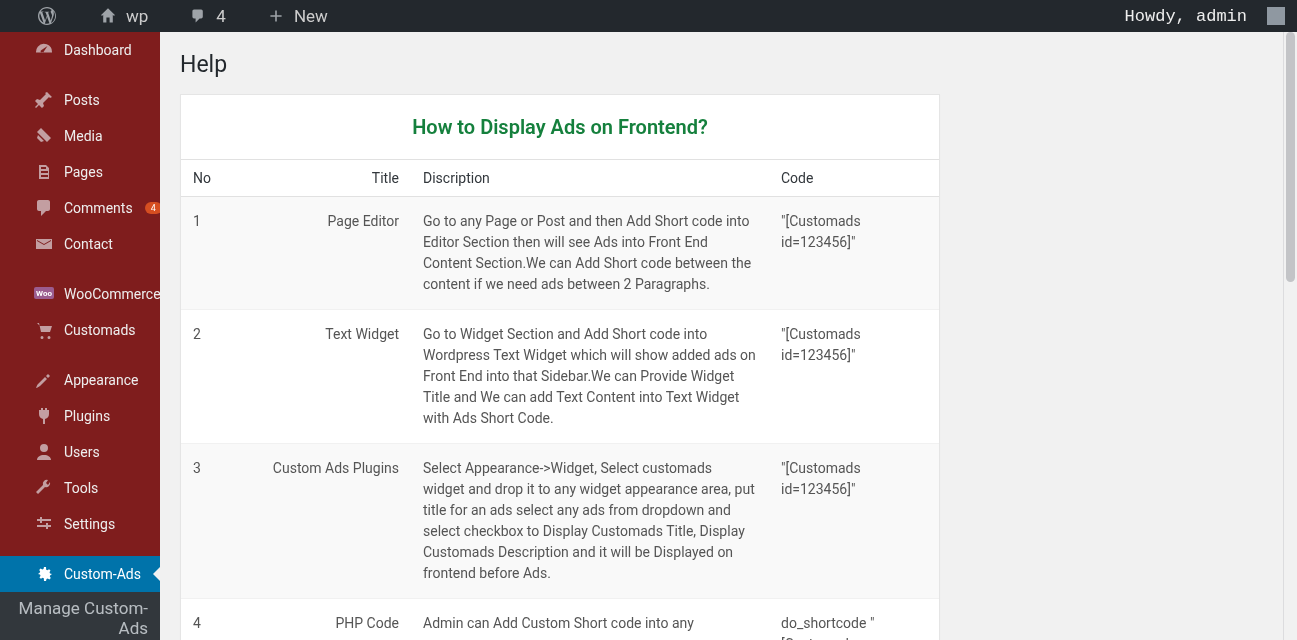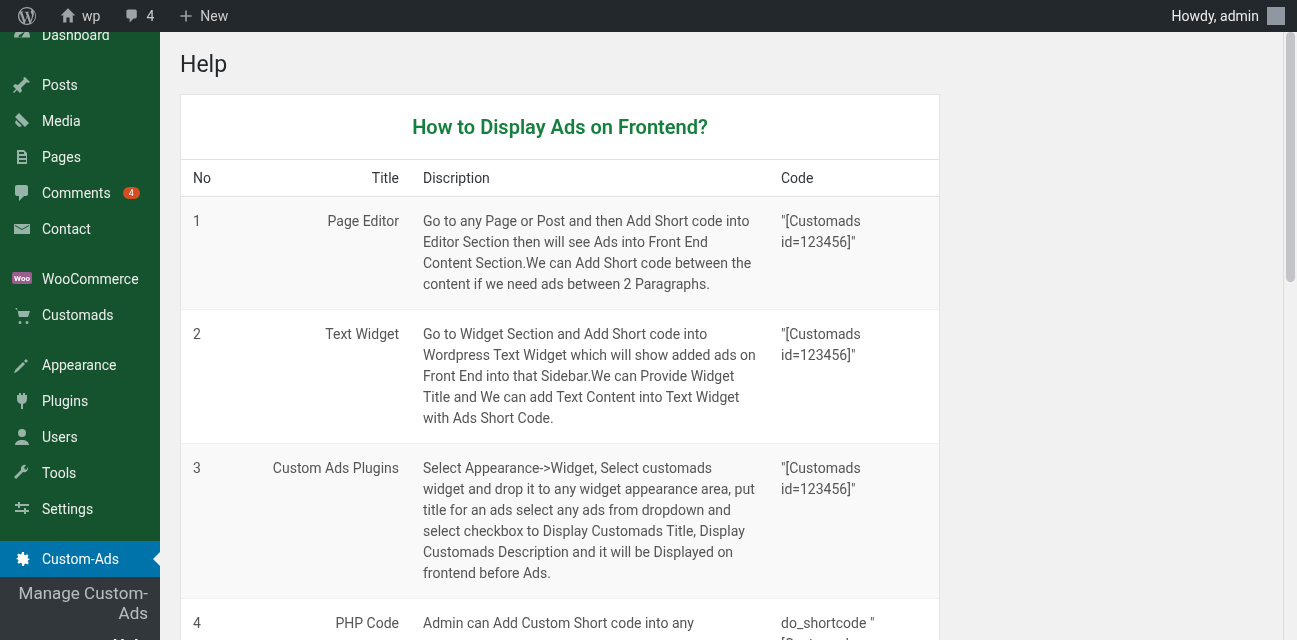--- a/index.html
+++ b/index.html
@@ -1,31 +1,31 @@
 <!DOCTYPE html>
 <html><head>
 <meta charset="utf-8">
 <style>
 * { margin: 0; padding: 0; box-sizing: border-box; }
 body { font-family: -apple-system, BlinkMacSystemFont, "Segoe UI", Roboto, "Helvetica Neue", Arial, sans-serif; font-size: 13px; background: #f1f1f1; color: #444; }
 
 
-.admin-bar { position: fixed; top: 0; left: 0; right: 0; height: 32px; background: #23282d; color: #eee; display: flex; align-items: center; padding: 0 8px; font-size: 14px; z-index: 100; }
+.admin-bar { position: fixed; top: 0; left: 0; right: 0; height: 32px; background: #23282d; color: #eee; display: flex; align-items: center; padding: 0 8px; font-size: 17px; z-index: 100; }
 .admin-bar-left { display: flex; align-items: center; gap: 4px; }
 .admin-bar-item { display: flex; align-items: center; gap: 6px; padding: 0 8px; height: 32px; color: #ccc; cursor: pointer; }
-.admin-bar-right { margin-left: auto; display: flex; align-items: center; gap: 8px; padding-right: 4px; }
+.admin-bar-right { margin-left: auto; display: flex; align-items: center; gap: 20px; padding-right: 4px; font-family: Liberation Mono, monospace; }
 .avatar-placeholder { width: 18px; height: 18px; background: #8f98a1; display: inline-block; }
 
 
-.sidebar { position: fixed; top: 17px; left: 0; width: 160px; bottom: 0; background: #14532d; color: #eee; overflow-y: auto; }
+.sidebar { position: fixed; top: 32px; left: 0; width: 160px; bottom: 0; background: #7f1d1d; color: #eee; overflow-y: auto; }
 .menu-item { display: flex; align-items: center; gap: 10px; padding: 8px 12px; color: #eee; font-size: 14px; cursor: pointer; }
 .menu-item.active { background: #0073aa; color: #fff; position: relative; }
 .menu-item.active::after { content: ""; position: absolute; right: -1px; top: 50%; margin-top: -8px; border: 8px solid transparent; border-right-color: #f1f1f1; }
 .menu-separator { height: 14px; }
-.menu-icon { width: 20px; height: 20px; display: flex; align-items: center; justify-content: flex-end; color: rgba(240,245,250,.6); flex-shrink: 0; }
+.menu-icon { width: 20px; height: 20px; display: flex; align-items: center; justify-content: flex-start; color: rgba(240,245,250,.6); flex-shrink: 0; margin-left: 22px; }
 .menu-item.active .menu-icon { color: #fff; }
 .menu-badge { background: #d54e21; color: #fff; border-radius: 10px; font-size: 9px; padding: 1px 6px; margin-left: 2px; display: inline-block; }
 .submenu { background: #32373c; }
 .submenu-item { padding: 6px 12px 6px 14px; font-size: 17px; color: rgba(240,245,250,.7); cursor: pointer; text-align: right; }
 .submenu-item.active { color: #fff; font-weight: 600; }
 
 
 .content { margin-left: 160px; margin-top: 32px; padding: 10px 20px 40px 20px; }
 .page-title { font-size: 23px; font-weight: 400; color: #23282d; padding: 9px 0 4px 0; }
 .help-box { background: #fff; border: 1px solid #e5e5e5; box-shadow: 0 1px 1px rgba(0,0,0,.04); margin-top: 12px; max-width: 760px; }

